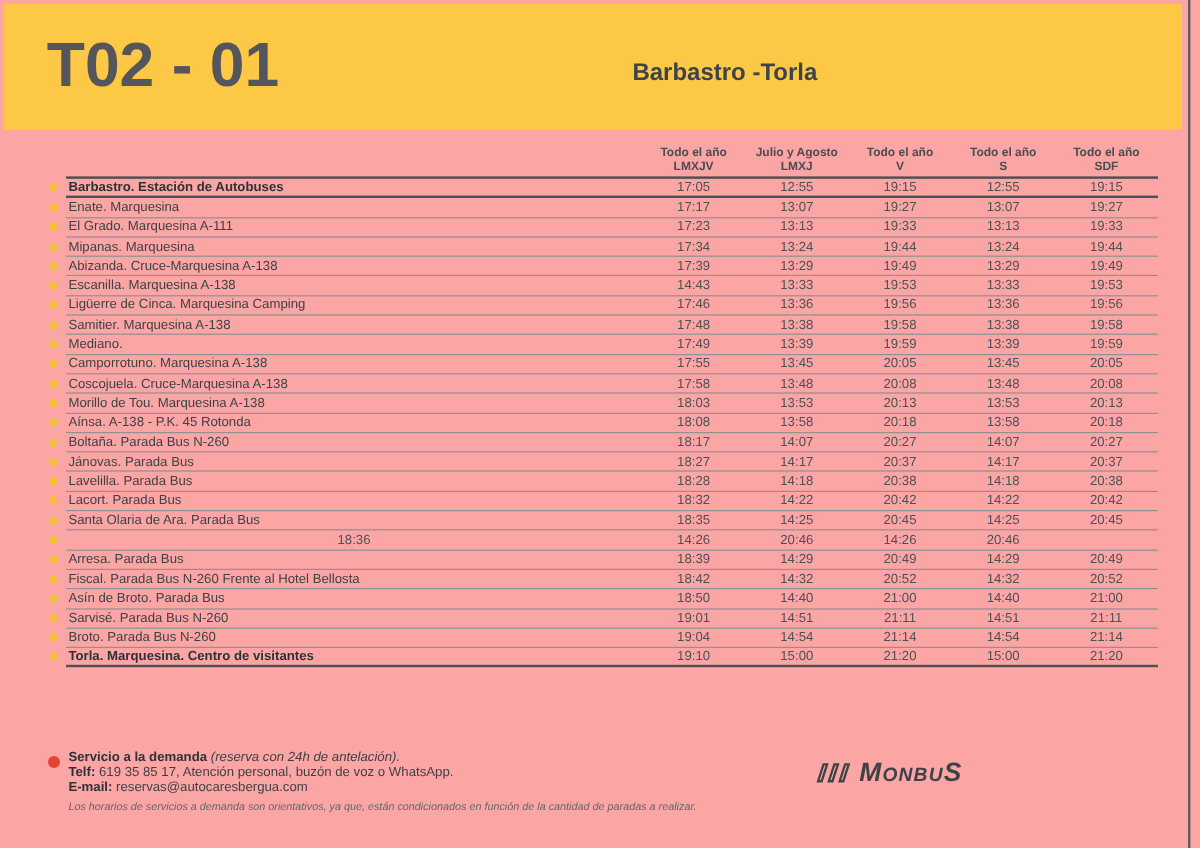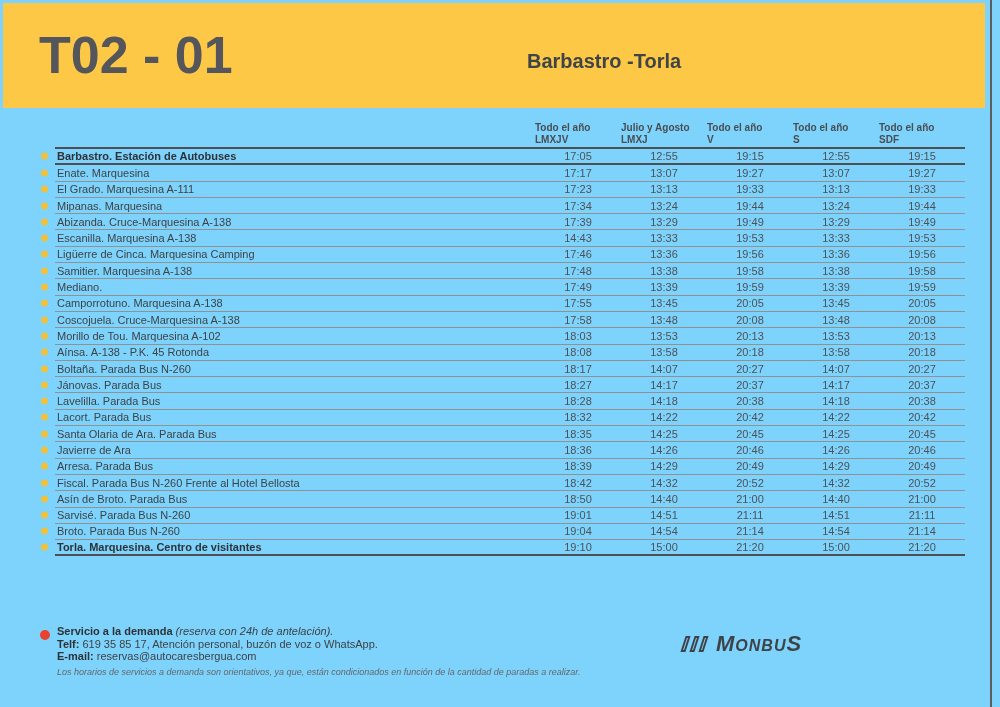--- a/index.html
+++ b/index.html
@@ -1,20 +1,20 @@
 <!DOCTYPE html>
 <html><head>
 <meta charset="utf-8">
 <style>
   * { margin:0; padding:0; box-sizing:border-box; }
   html,body { background:#ffffff; }
   body { font-family:"Liberation Sans", sans-serif; }
   #page {
     position:relative; width:1000px; height:707px;
-    background:#7dd3fc; overflow:hidden;
+    background:#fca5a5; overflow:hidden;
   }
   
   #scan-edge {
     position:absolute; top:0; right:8px; width:2px; height:707px;
     background:#5d5d5d;
   }
   
   #banner {
     position:absolute; left:3px; top:3px; width:982px; height:105px;
     background:#FCC845;
@@ -26,21 +26,21 @@
   #route-name {
     position:absolute; left:524px; top:47px;
     font-size:20px; font-weight:700; color:#3F4448;
   }
   
   #table-head {
     position:absolute; left:55px; top:120px; width:910px;
     display:grid; grid-template-columns:480px repeat(5, 86px);
   }
   .col-head {
-    text-align:left; font-size:10px; font-weight:700;
+    text-align:center; font-size:10px; font-weight:700;
     color:#4A4D52; line-height:12px; padding-top:2px;
   }
   
   #table-body {
     position:absolute; left:55px; top:147px; width:910px;
     border-top:2px solid #4D4F52;
   }
   .t-row {
     position:relative;
     display:grid; grid-template-columns:480px repeat(5, 86px);
@@ -225,21 +225,21 @@
         <span class="bullet"></span>
         <div class="stop">Coscojuela. Cruce-Marquesina A-138</div>
         <div class="time">17:58</div>
         <div class="time">13:48</div>
         <div class="time">20:08</div>
         <div class="time">13:48</div>
         <div class="time">20:08</div>
       </div>
       <div class="t-row">
         <span class="bullet"></span>
-        <div class="stop">Morillo de Tou. Marquesina A-102</div>
+        <div class="stop">Morillo de Tou. Marquesina A-138</div>
         <div class="time">18:03</div>
         <div class="time">13:53</div>
         <div class="time">20:13</div>
         <div class="time">13:53</div>
         <div class="time">20:13</div>
       </div>
       <div class="t-row">
         <span class="bullet"></span>
         <div class="stop">Aínsa. A-138 - P.K. 45 Rotonda</div>
         <div class="time">18:08</div>
@@ -288,21 +288,20 @@
         <span class="bullet"></span>
         <div class="stop">Santa Olaria de Ara. Parada Bus</div>
         <div class="time">18:35</div>
         <div class="time">14:25</div>
         <div class="time">20:45</div>
         <div class="time">14:25</div>
         <div class="time">20:45</div>
       </div>
       <div class="t-row">
         <span class="bullet"></span>
-        <div class="stop">Javierre de Ara</div>
         <div class="time">18:36</div>
         <div class="time">14:26</div>
         <div class="time">20:46</div>
         <div class="time">14:26</div>
         <div class="time">20:46</div>
       </div>
       <div class="t-row">
         <span class="bullet"></span>
         <div class="stop">Arresa. Parada Bus</div>
         <div class="time">18:39</div>

